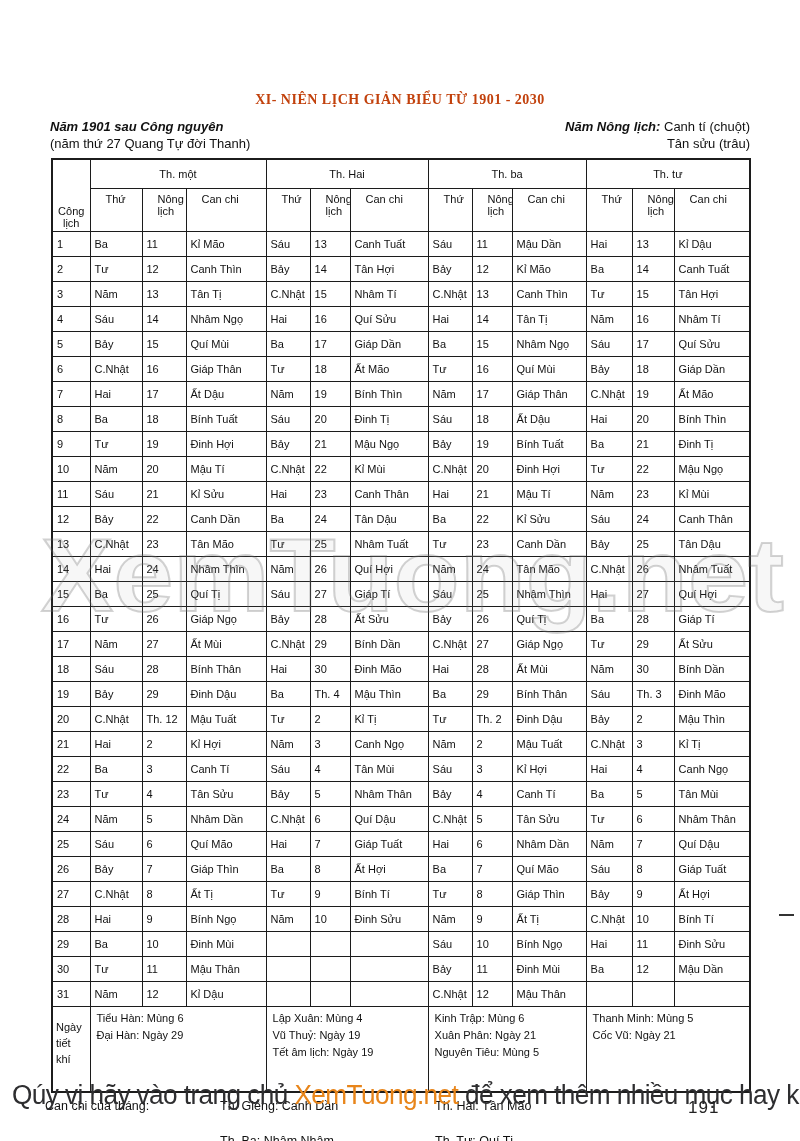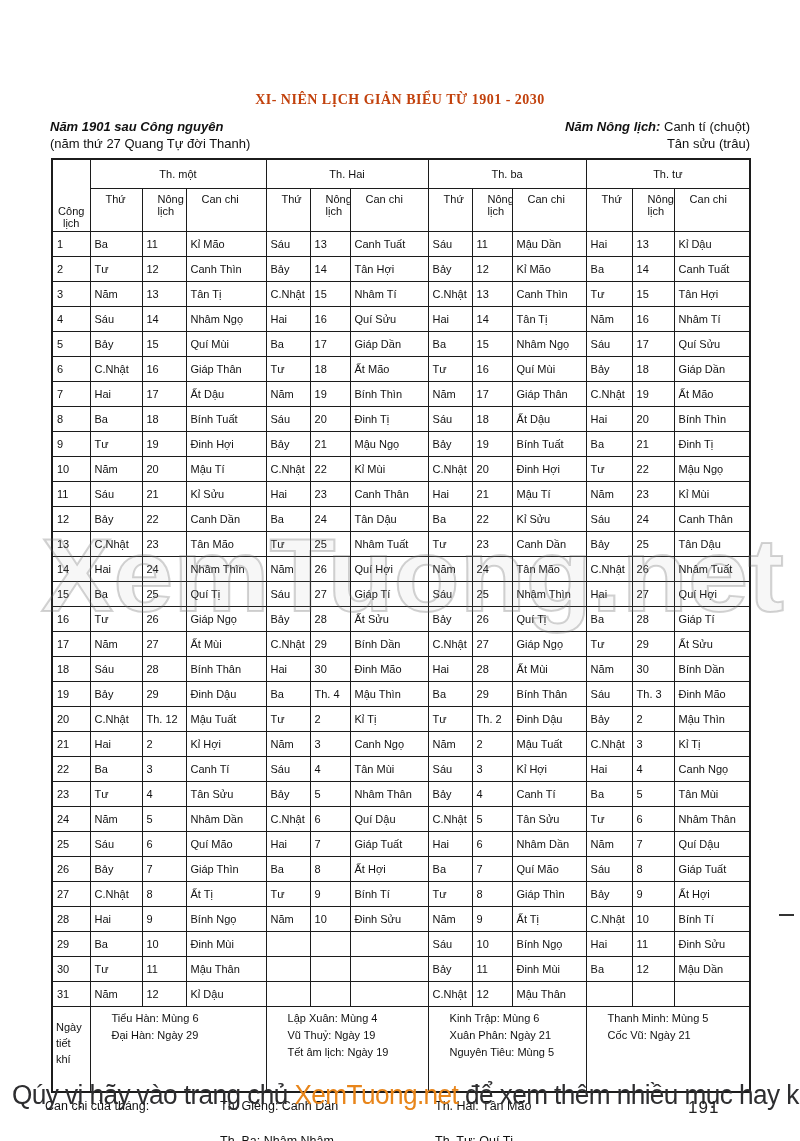--- a/index.html
+++ b/index.html
@@ -40,21 +40,21 @@
     vertical-align:middle;
     font-weight:normal;
     white-space:nowrap;
     overflow:hidden;
   }
   table.cal{border:2px solid #1c1c1c;}
   table.cal thead tr.grp th{height:24px;text-align:center;}
   table.cal thead tr.sub th{height:36px;vertical-align:top;padding-top:4px;white-space:normal;padding-left:15px;}
   table.cal tbody td{height:20px;}
   table.cal td.col-cl, table.cal th.col-cl{padding-left:4px;}
-  tr.tietkhi td{height:58px;vertical-align:top;padding:3px 21px;white-space:normal;}
+  tr.tietkhi td{height:58px;vertical-align:top;padding:3px 6px;white-space:normal;}
   tr.tietkhi td.lbl{white-space:normal;line-height:1.45;padding:13px 3px;}
   tr.tietkhi .tk-lines div{line-height:1.55;}
   .watermark{
     position:absolute;
     top:358px;left:-10px;width:730px;
     font-size:104px;
     font-weight:bold;
     font-family:"Liberation Sans", sans-serif;
     color:rgba(140,140,140,0.07);
     -webkit-text-stroke:2px rgba(110,110,110,0.30);

